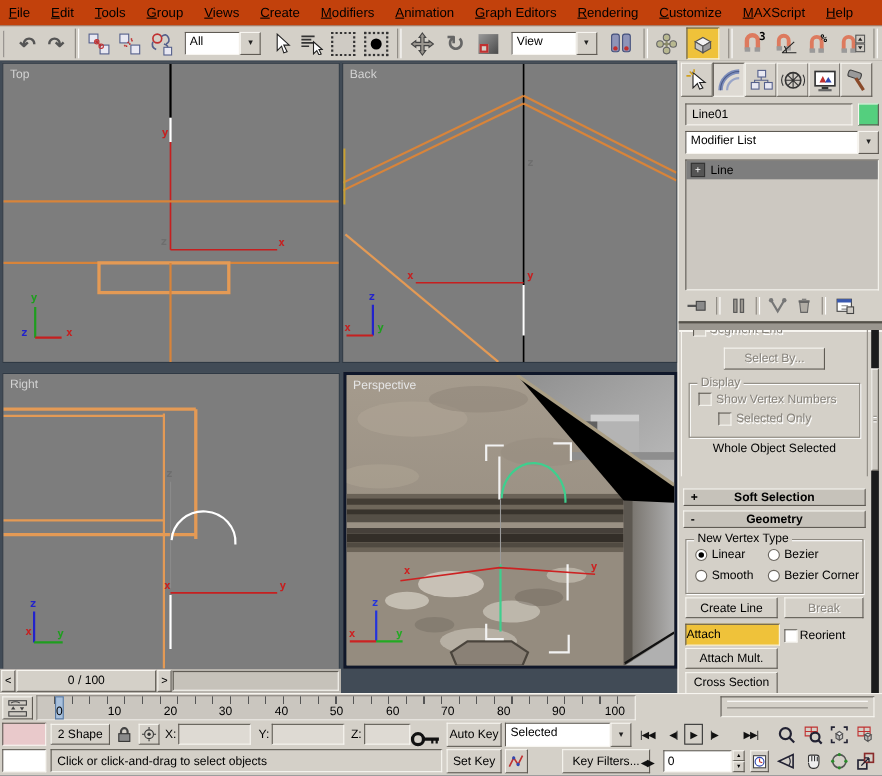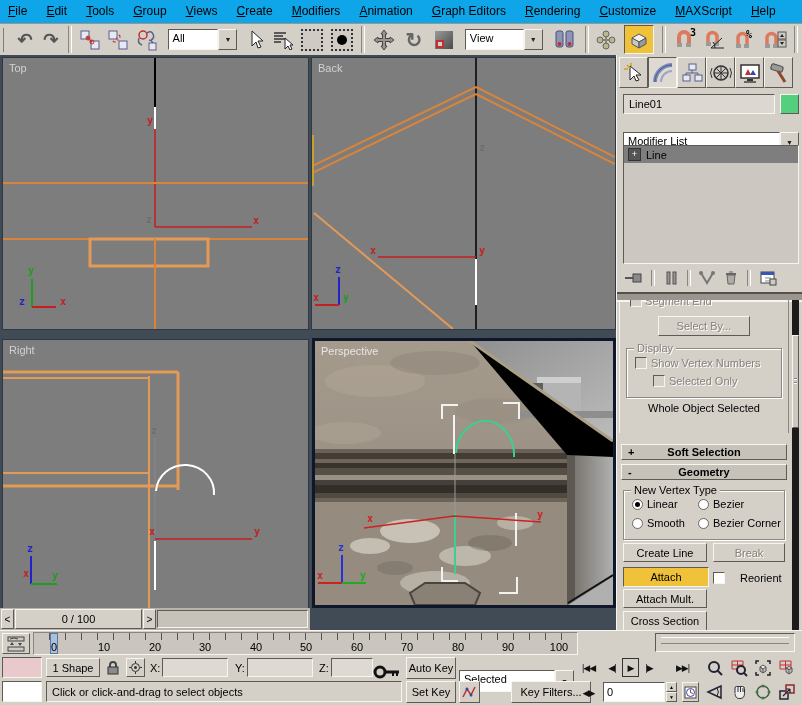--- a/index.html
+++ b/index.html
@@ -9,21 +9,21 @@
   .btn{background:#d4d0c8;border:1px solid;border-color:#f7f5f0 #5f5b54 #5f5b54 #f7f5f0;
        display:flex;align-items:center;justify-content:center;box-sizing:border-box;font-size:11px;}
   .sunk{border:1px solid;border-color:#5f5b54 #f7f5f0 #f7f5f0 #5f5b54;box-sizing:border-box;}
   .field{background:#dedad3;}
   .whitefield{background:#fff;}
   .disabled{color:#86827b;text-shadow:1px 1px 0 #fff;}
   .sep{width:2px;align-self:stretch;border-left:1px solid #8a867f;border-right:1px solid #fff;margin:2px 4px;}
   .menu-item{display:inline-block;padding:0 8px;height:22px;line-height:22px;font-size:12px;cursor:default;}
   .menu-item::first-letter{text-decoration:underline;}
   .icon{display:flex;align-items:center;justify-content:center;}
-  .combo{display:flex;align-items:stretch;box-sizing:border-box;margin-top:13px;}
+  .combo{display:flex;align-items:stretch;box-sizing:border-box;}
   .combo .cval{flex:1;background:#fff;border:1px solid;border-color:#5f5b54 #f7f5f0 #f7f5f0 #5f5b54;
        padding:2px 3px 0 4px;font-size:11px;overflow:hidden;white-space:nowrap;}
   .combo .carr{width:17px;background:#d4d0c8;border:1px solid;border-color:#f7f5f0 #5f5b54 #5f5b54 #f7f5f0;
        display:flex;align-items:center;justify-content:center;font-size:7px;color:#222;}
   .vp{background:#7d7d7d;overflow:hidden;}
   .vp-label{position:absolute;left:6px;top:4px;color:#d2d2d2;font-size:11px;z-index:5;}
   .groupbox{border:1px solid #8d8981;box-shadow:1px 1px 0 #fff, inset 1px 1px 0 #fff;position:absolute;}
   .legend{position:absolute;top:-7px;left:7px;background:#d4d0c8;padding:0 3px;font-size:11px;}
   .rollhdr{position:absolute;background:#c6c2ba;border:1px solid;border-color:#f7f5f0 #5f5b54 #5f5b54 #f7f5f0;
        font-weight:bold;font-size:11px;text-align:center;line-height:14px;box-sizing:border-box;}
@@ -34,21 +34,21 @@
       display:inline-block;box-sizing:border-box;position:relative;}
   .radio.on::after{content:"";position:absolute;left:2px;top:2px;width:5px;height:5px;border-radius:50%;background:#000;}
   .yellowbtn{background:#efc23a;border:1px solid;border-color:#5f5b54 #f7f5f0 #f7f5f0 #5f5b54;}
   .pb{font-size:9px;letter-spacing:-1px;color:#111;}
   svg text{font-family:"DejaVu Sans Mono",monospace;font-size:10px;font-weight:bold;}
   .ticklbl{position:absolute;bottom:1px;transform:translateX(-50%);font-size:11px;}
 </style>
 </head>
 <body>
 
-<div class="abs" style="left:0;top:0;width:802px;height:23px;border-bottom:1px solid #9a968f;background:#0ea5e9;white-space:nowrap;">
+<div class="abs" style="left:0;top:0;width:802px;height:23px;border-bottom:1px solid #9a968f;background:#c2410c;white-space:nowrap;">
   <div class="menu-item">File</div>
   <div class="menu-item">Edit</div>
   <div class="menu-item">Tools</div>
   <div class="menu-item">Group</div>
   <div class="menu-item">Views</div>
   <div class="menu-item">Create</div>
   <div class="menu-item">Modifiers</div>
   <div class="menu-item">Animation</div>
   <div class="menu-item">Graph Editors</div>
   <div class="menu-item">Rendering</div>
@@ -511,24 +511,24 @@
       </div>
     </div>
 
     <div class="btn abs" style="left:6px;top:243px;width:84px;height:19px;">
       <span>Create Line</span>
     </div>
     <div class="btn abs disabled" style="left:96px;top:243px;width:72px;height:19px;">
       <span>Break</span>
     </div>
 
-    <div class="yellowbtn abs" style="left:6px;top:267px;width:84px;height:18px;display:flex;align-items:center;justify-content:center;">
+    <div class="yellowbtn abs" style="left:6px;top:267px;width:84px;height:18px;display:flex;align-items:center;">
       <span>Attach</span>
     </div>
-    <div class="abs" style="left:96px;top:272px;display:flex;align-items:center;gap:15px;">
+    <div class="abs" style="left:96px;top:272px;display:flex;align-items:center;gap:2px;">
       <span class="cb" style="background:#fff;"></span>
       <span>Reorient</span>
     </div>
     <div class="btn abs" style="left:6px;top:289px;width:84px;height:19px;">
       <span>Attach Mult.</span>
     </div>
     <div class="btn abs" style="left:6px;top:311px;width:84px;height:20px;">
       <span>Cross Section</span>
     </div>
 
@@ -570,21 +570,21 @@
     <div style="margin:3px 5px 0 5px;height:5px;border-top:1px solid #fff;border-bottom:1px solid #8a867f;"></div>
   </div>
 </div>
 
 <div class="abs" style="left:0;top:655px;width:802px;height:50px;background:#d4d0c8;">
 
   <div class="sunk abs" style="left:2px;top:2px;width:40px;height:21px;background:#e9c9cb;"></div>
   <div class="sunk abs" style="left:2px;top:26px;width:40px;height:21px;background:#ffffff;"></div>
 
   <div class="btn abs" style="left:46px;top:3px;width:54px;height:19px;">
-    <span>1 Shape</span>
+    <span>2 Shape</span>
   </div>
   <div class="icon abs" style="left:104px;top:3px;width:18px;height:19px;">
     <svg width="14" height="16">
         <path d="M4,7 V5 a3,3 0 0 1 6,0 v2" fill="none" stroke="#444" stroke-width="2"></path>
         <rect x="2" y="7" width="10" height="7" fill="#8a8a8a" stroke="#333"></rect>
       </svg>
   </div>
   <div class="btn abs" style="left:126px;top:3px;width:19px;height:19px;">
     <svg width="13" height="13">
         <circle cx="6.5" cy="6.5" r="4" fill="none" stroke="#333"></circle>

